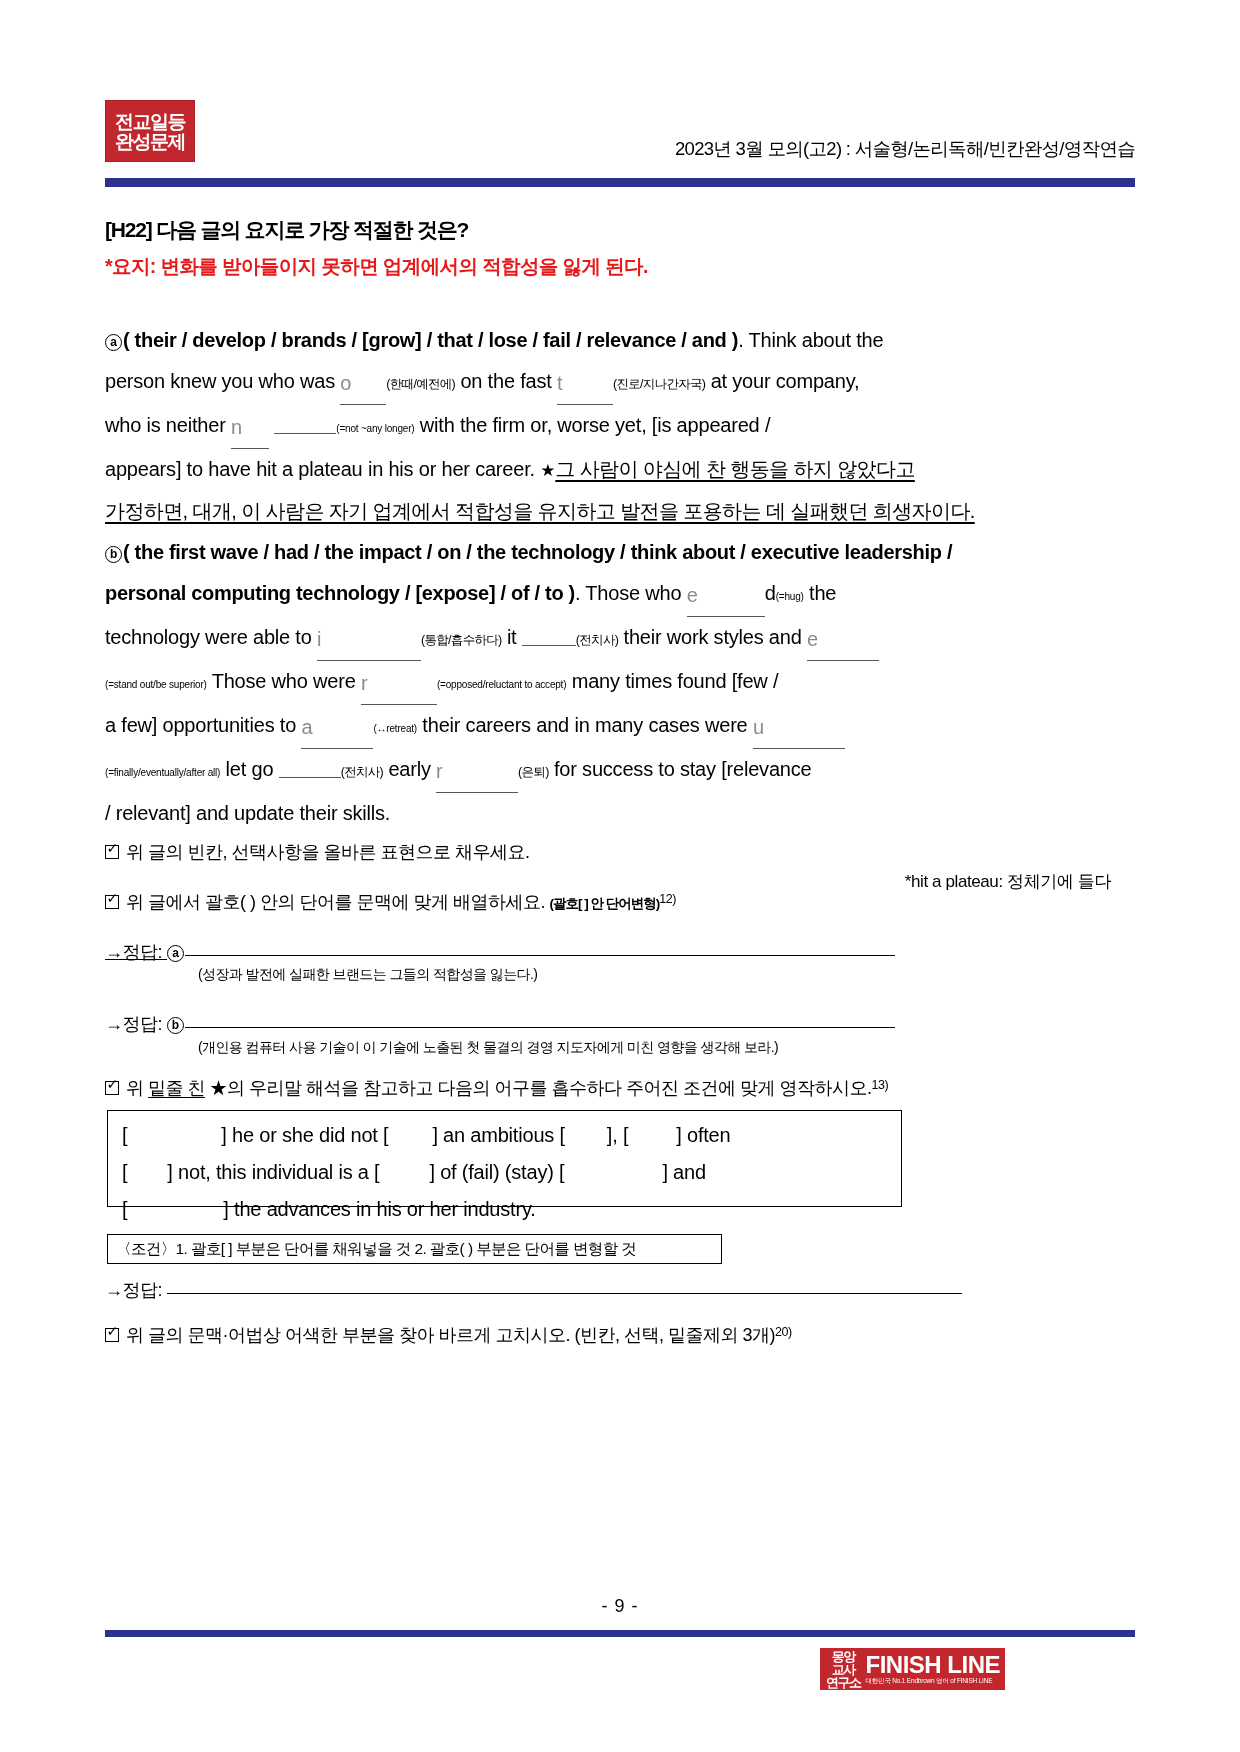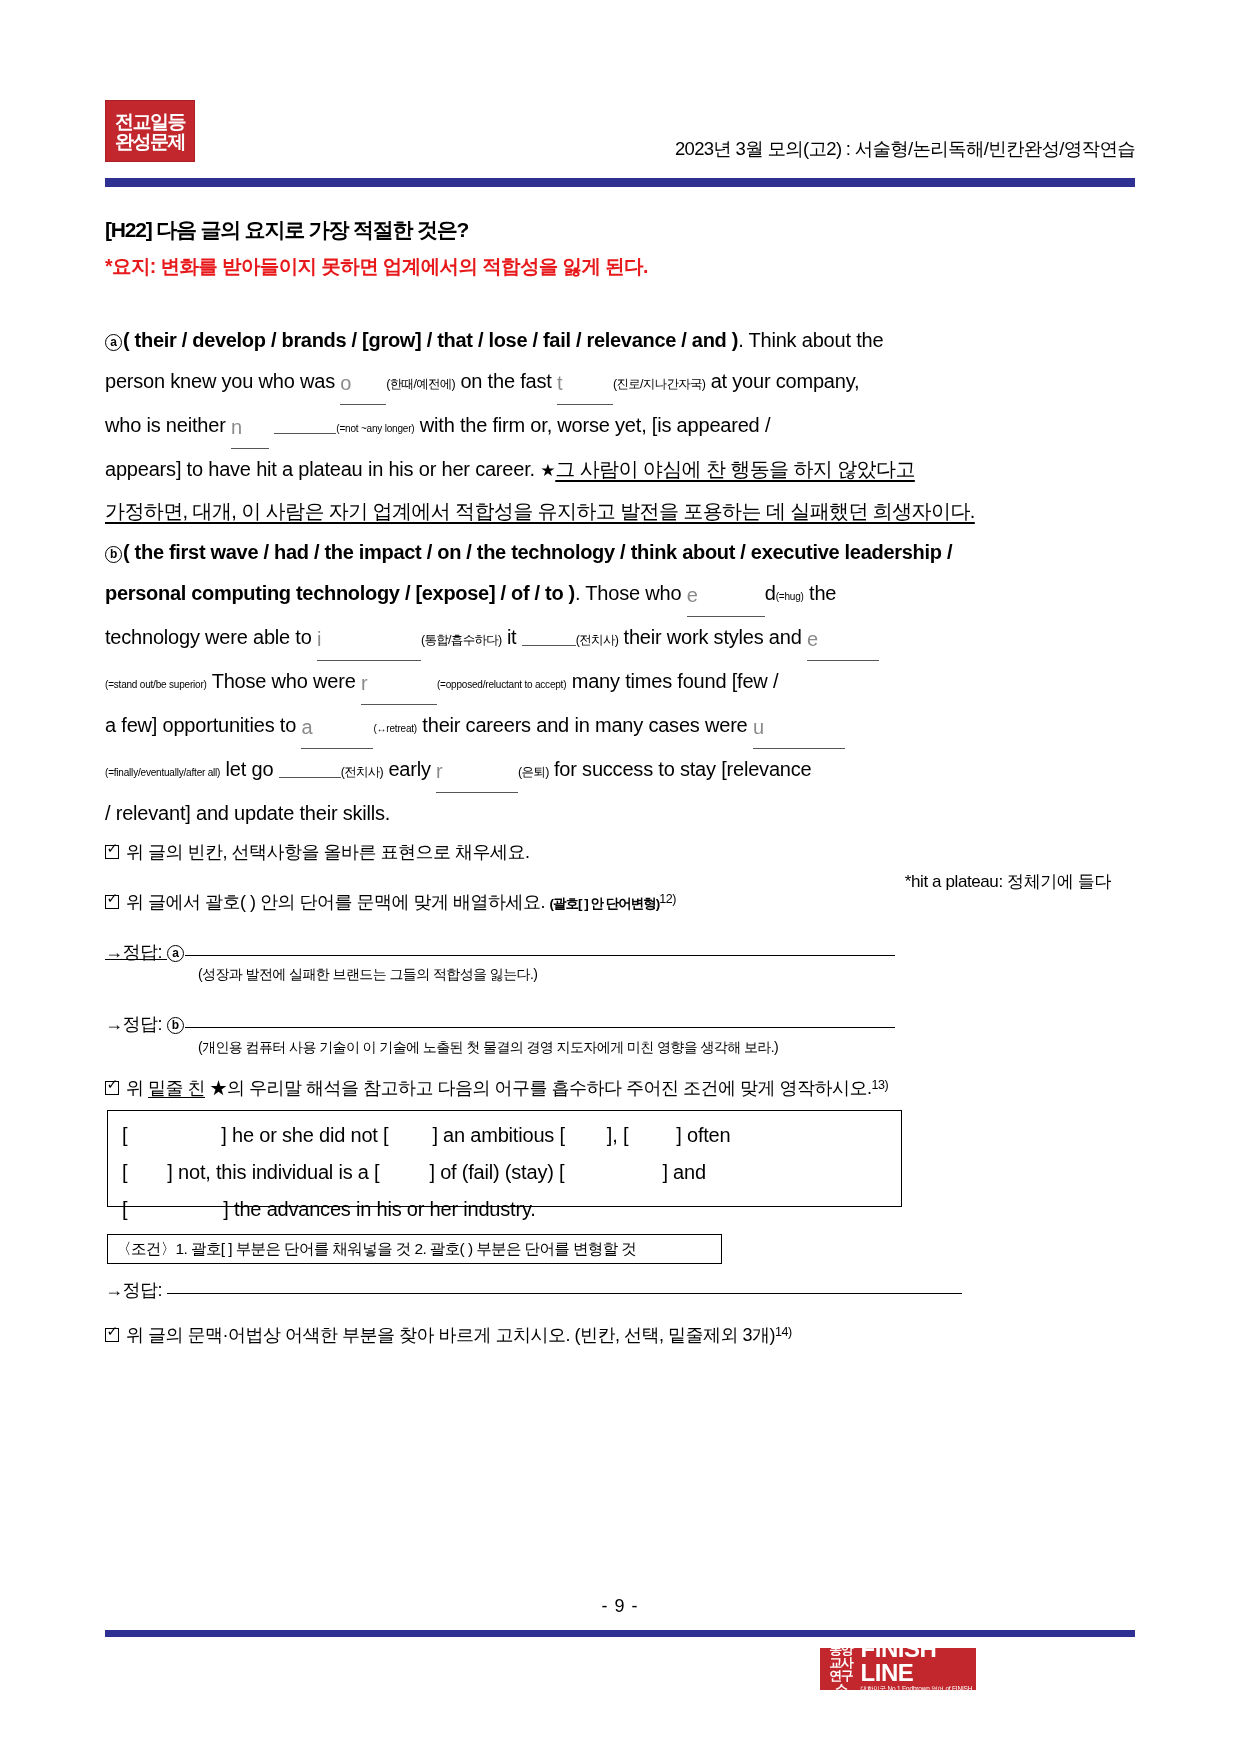--- a/index.html
+++ b/index.html
@@ -142,21 +142,21 @@
   }
   .rule-bot-thin {
     position:absolute; left:105px; top:1635px; width:1030px; height:2px;
     background:#2e3192;
   }
   .pagenum {
     position:absolute; left:0; top:1596px; width:1240px; text-align:center;
     font-size:18px; letter-spacing:1px;
   }
   .foot-logo {
-    position:absolute; left:820px; top:1648px; width:156px; height:42px;
+    position:absolute; left:820px; top:1648px; width:185px; height:42px;
     background:#c1272d; display:flex; align-items:center; padding-left:6px;
   }
   .foot-logo .fl-k {
     color:#fff; font-size:13px; font-weight:bold; line-height:13px;
     letter-spacing:-1.5px; text-align:center; margin-right:5px;
   }
   .foot-logo .fl-main {
     color:#fff; font-size:24px; font-weight:bold; letter-spacing:-0.5px; line-height:24px;
   }
   .foot-logo .fl-sub {
@@ -299,21 +299,21 @@
   </div>
 
   <div class="condbox">〈조건〉1. 괄호[ ] 부분은 단어를 채워넣을 것   2. 괄호( ) 부분은 단어를 변형할 것</div>
 
   <div class="ansrow" style="top:1278px;">
     <span class="label">→정답:</span>
     <span class="ansline" style="width:795px"></span>
   </div>
 
   <div class="task" style="top:1323px;">
-    <span class="cb"></span><span>위 글의 문맥·어법상 어색한 부분을 찾아 바르게 고치시오. (빈칸, 선택, 밑줄제외 3개)</span><span class="sup">14)</span>
+    <span class="cb"></span><span>위 글의 문맥·어법상 어색한 부분을 찾아 바르게 고치시오. (빈칸, 선택, 밑줄제외 3개)</span><span class="sup">20)</span>
   </div>
 
 
   <div class="pagenum">- 9 -</div>
   <div class="rule-bot"></div>
   <div class="rule-bot-thin"></div>
 
   <div class="foot-logo">
     <div class="fl-k">
       <div>몽앙</div>

